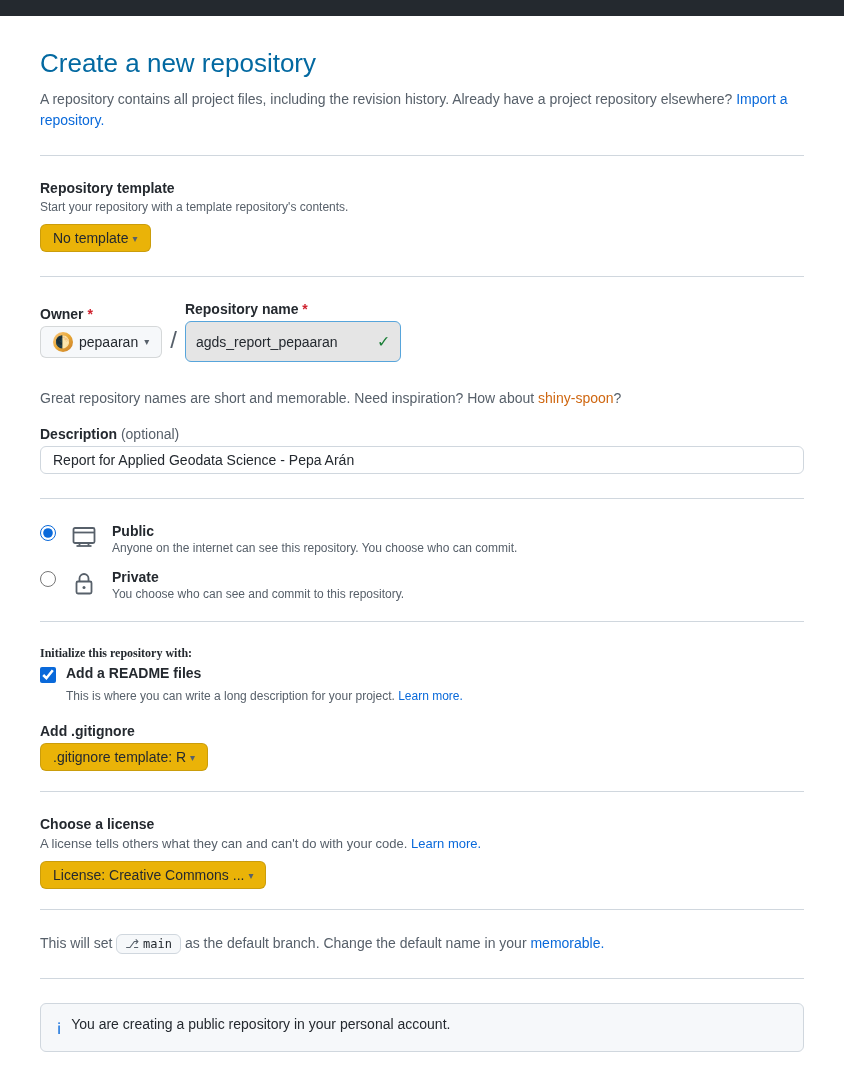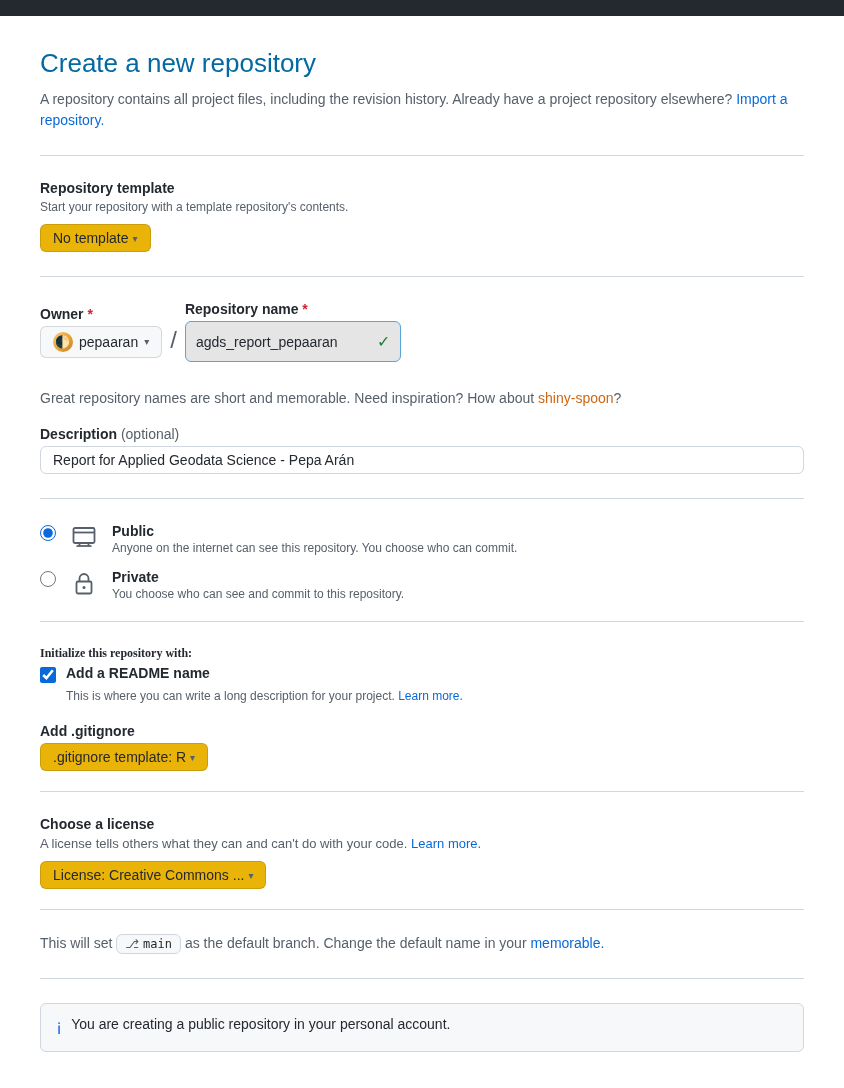--- a/index.html
+++ b/index.html
@@ -419,21 +419,21 @@
       </div>
     </div>
   </div>
 
   <hr class="divider">
 
   <div class="init-section" style="border-top: none; padding-top: 0;">
     <div class="init-title">Initialize this repository with:</div>
     <div class="checkbox-row">
       <input type="checkbox" checked="" style="">
-      <span class="checkbox-label">Add a README name</span>
+      <span class="checkbox-label">Add a README files</span>
     </div>
     <div class="checkbox-sublabel">
       <span>This is where you can write a long description for your project.</span>
       <a href="#">Learn more.</a>
     </div>
   </div>
 
   <div class="gitignore-section">
     <div class="gitignore-title">Add .gitignore</div>
     <button class="dropdown-btn">

